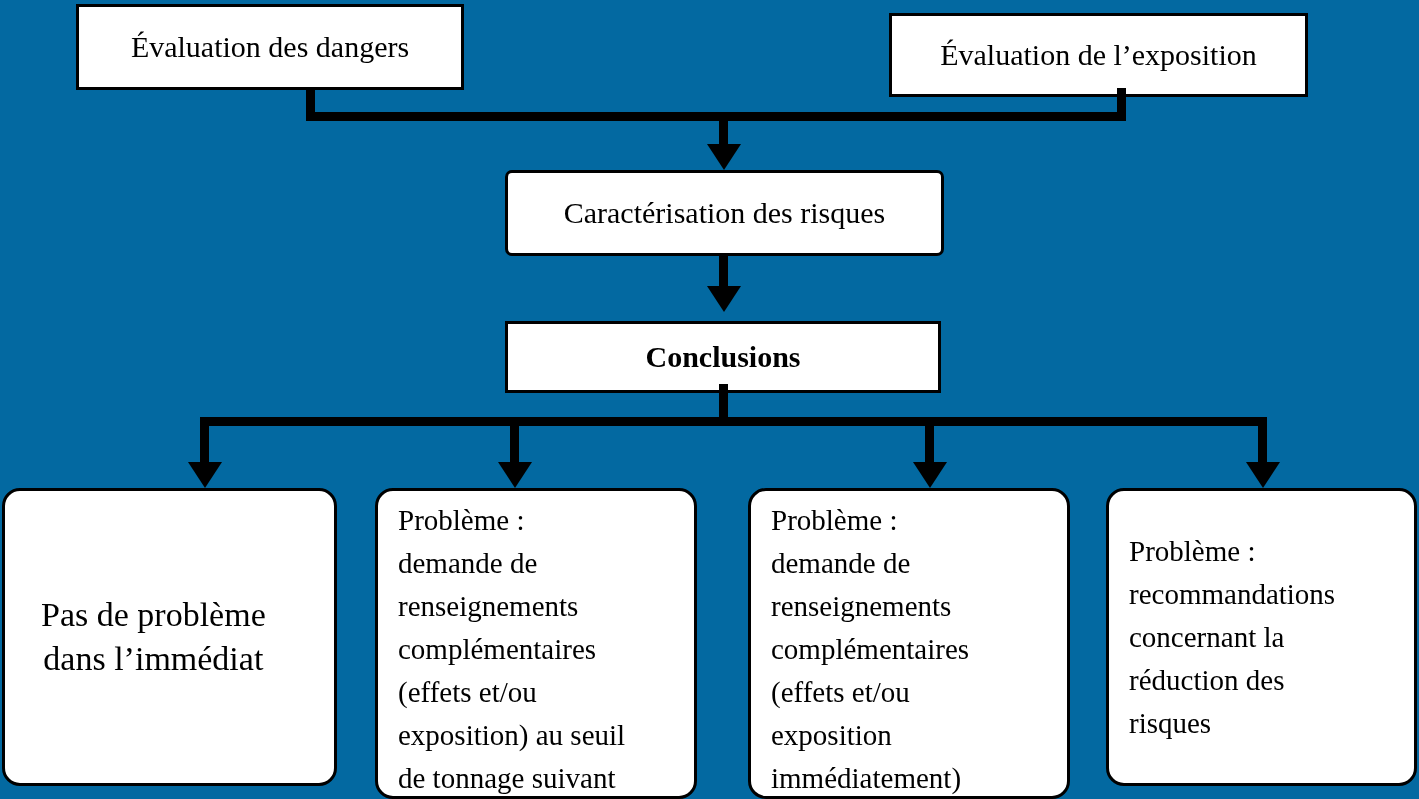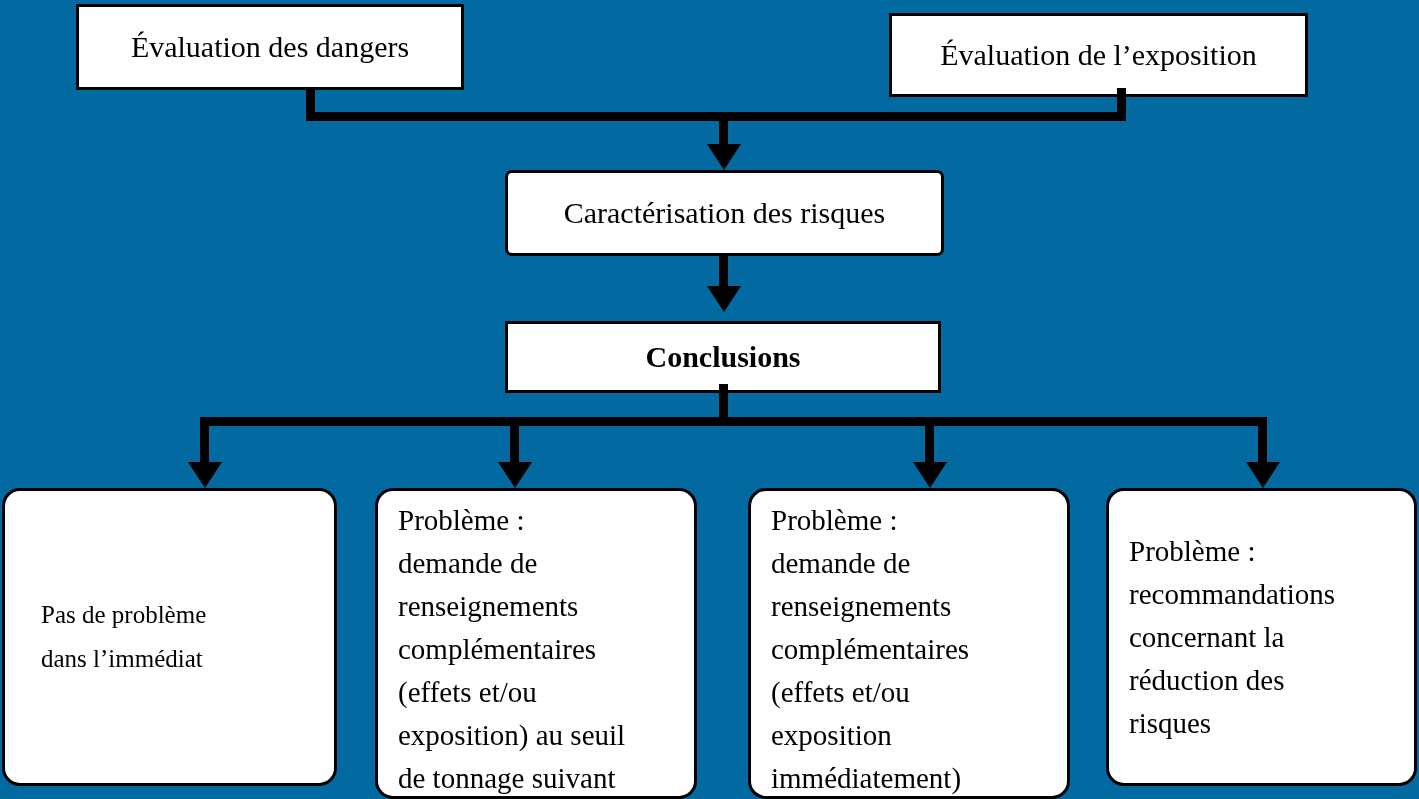--- a/index.html
+++ b/index.html
@@ -98,21 +98,21 @@
   <div class="line" style="left:510px; top:417px; width:9px; height:46px;"></div>
   <div class="arrow-down" style="left:498px; top:462px;"></div>
 
   <div class="line" style="left:925px; top:417px; width:9px; height:46px;"></div>
   <div class="arrow-down" style="left:913px; top:462px;"></div>
 
   <div class="line" style="left:1258px; top:417px; width:9px; height:46px;"></div>
   <div class="arrow-down" style="left:1246px; top:462px;"></div>
 
   <div class="box left-align" style="left:2px; top:488px; width:335px; height:298px; padding-left:36px;">
-    <span class="prewrap" style="font-size:25px; line-height:44px;">Pas de problème
+    <span class="prewrap" style="font-size:34px; line-height:44px;text-align:center;">Pas de problème
 dans l’immédiat</span>
   </div>
 
   <div class="box left-align top-align" style="left:375px; top:488px; width:322px; height:311px; padding:8px 6px 0 20px;">
     <span class="prewrap outcome-text">Problème :
 demande de
 renseignements
 complémentaires
 (effets et/ou
 exposition) au seuil

